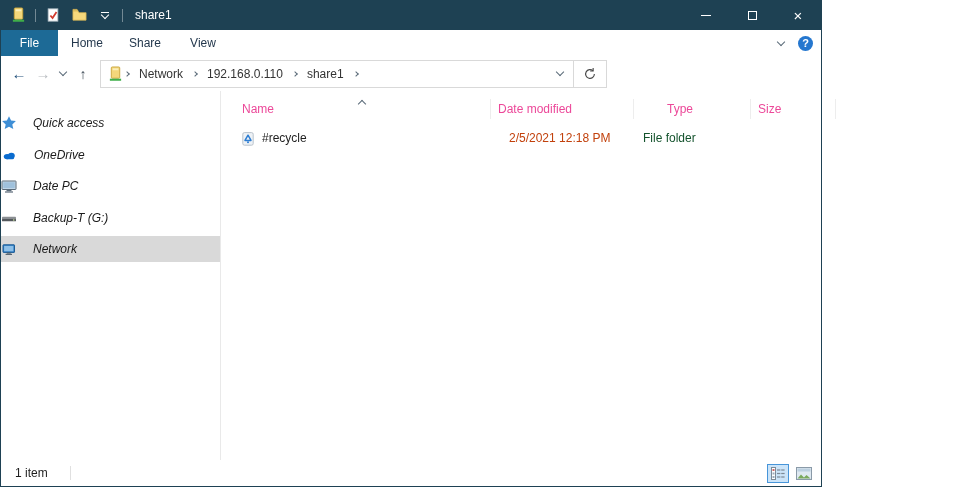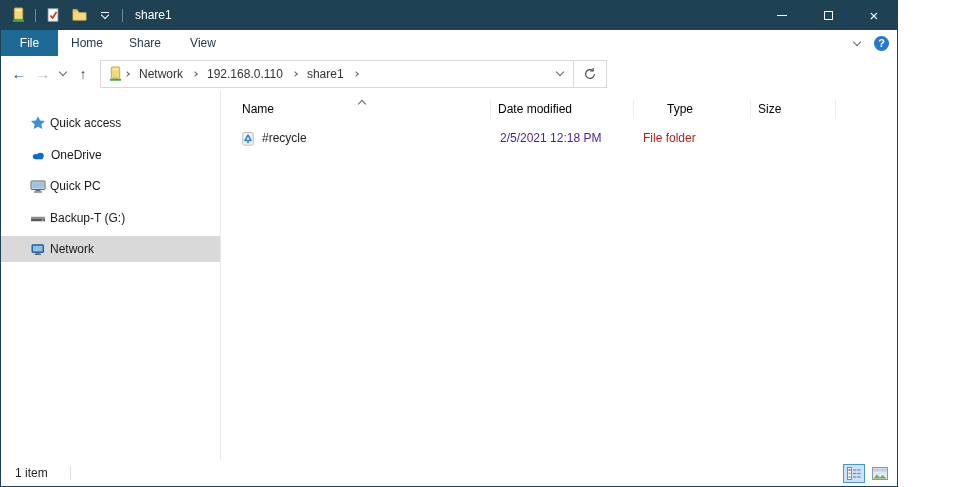--- a/index.html
+++ b/index.html
@@ -2,21 +2,21 @@
 <html><head>
 <meta charset="utf-8">
 <style>
   * { box-sizing: border-box; margin: 0; padding: 0; }
   html,body { width: 974px; height: 487px; }
   body {
     font-family: "Liberation Sans", "DejaVu Sans", sans-serif;
     font-size: 12px; color: #1f1f1f; background: #fff; overflow: hidden;
   }
   .window {
-    width: 898px; height: 487px; display: flex; flex-direction: column;
+    width: 822px; height: 487px; display: flex; flex-direction: column;
     border: 1px solid #1e4153; border-top: none; background: #fff;
   }
 
   
   .titlebar {
     height: 30px; background: #1e4153; display: flex; align-items: center;
     flex-shrink: 0; color: #fff;
   }
   .titlebar .lefticons { display: flex; align-items: center; gap: 8px; padding-left: 8px; }
   .tb-sep { width: 1px; height: 13px; background: rgba(255,255,255,.38); }
@@ -61,38 +61,38 @@
   .searchbox {
     display: flex; align-items: center; gap: 9px; width: 340px; height: 28px;
     margin-left: 13px; border: 1px solid #d9d9d9; padding-left: 10px; background: #fff;
   }
   .searchbox input { border: none; outline: none; flex: 1; font: inherit; color: #333; background: transparent; }
   .searchbox input::placeholder { color: #474747; opacity: 1; }
 
   
   .content { flex: 1; display: flex; min-height: 0; }
   .sidebar { width: 220px; flex-shrink: 0; border-right: 1px solid #e9e9e9; padding-top: 19px; }
-  .side-item { height: 26px; display: flex; align-items: center; gap: 4px; padding-left: 29px; margin-bottom: 5.5px; cursor: default; }
+  .side-item { height: 26px; display: flex; align-items: center; gap: 16px; margin-bottom: 5.5px; cursor: default; font-style: italic; }
   .side-item.selected { background: #d9d9d9; }
   .side-item .lbl { color: #1a1a1a; }
   .main { flex: 1; position: relative; }
 
-  .list-header { position: absolute; top: 6px; left: 0; right: 0; height: 24px; color: #000000; }
+  .list-header { position: absolute; top: 6px; left: 0; right: 0; height: 24px; color: #ec4899; }
   .hdr-label { position: absolute; top: 5px; }
   .hdr-name { left: 21px; } .hdr-date { left: 277px; } .hdr-type { left: 422px; margin-left: 24px; } .hdr-size { left: 537px; }
   .hdr-sep { position: absolute; top: 2px; width: 1px; height: 20px; background: #ededed; }
   .sep1 { left: 269px; } .sep2 { left: 412px; } .sep3 { left: 529px; } .sep4 { left: 614px; }
   .sort-caret { position: absolute; top: 1px; left: 138px; }
 
   .file-row { position: absolute; top: 36px; left: 0; width: 614px; height: 22px; }
   .file-row .cell { position: absolute; top: 4px; white-space: nowrap; }
   .cell-icon { left: 19px; top: 2px; }
   .cell-name { left: 41px; color: #1f1f1f; }
-  .cell-date { left: 279px; color: #4c1d95; }
-  .cell-type { left: 422px; color: #b91c1c; }
+  .cell-date { left: 288px; color: #c2410c; }
+  .cell-type { left: 422px; color: #14532d; }
 
   
   .statusbar { height: 26px; display: flex; align-items: center; padding: 0 6px 0 14px; flex-shrink: 0; }
   .status-sep { width: 1px; height: 14px; background: #e0e0e0; margin-left: 22px; }
   .view-btns { margin-left: auto; display: flex; align-items: center; gap: 4px; }
   .view-btn { display: flex; align-items: center; justify-content: center; width: 22px; height: 19px; }
   .view-btn.selected { background: #cbe4f9; border: 1px solid #4795d9; }
 
   svg { display: block; }
 </style>
@@ -213,21 +213,21 @@
         </svg>
         <span class="lbl">OneDrive</span>
       </div>
       <div class="side-item">
         <svg width="16" height="16" viewBox="0 0 16 16">
           <rect x="1" y="3" width="14" height="8.5" rx="0.5" fill="#cfe0ec" stroke="#5b6b79"></rect>
           <rect x="2.2" y="4.2" width="11.6" height="6.1" fill="#9fc1dc"></rect>
           <rect x="5.5" y="12" width="5" height="1.2" fill="#5b6b79"></rect>
           <rect x="4" y="13.4" width="8" height="1.2" fill="#5b6b79"></rect>
         </svg>
-        <span class="lbl">Quick PC</span>
+        <span class="lbl">Date PC</span>
       </div>
       <div class="side-item">
         <svg width="16" height="16" viewBox="0 0 16 16">
           <rect x="1" y="6.8" width="14" height="3" rx="0.8" fill="#8b8f93"></rect>
           <rect x="1" y="9" width="14" height="2.2" rx="0.5" fill="#55595d"></rect>
           <circle cx="12.8" cy="10" r="0.7" fill="#d6f3a2"></circle>
         </svg>
         <span class="lbl">Backup-T (G:)</span>
       </div>
       <div class="side-item selected">

